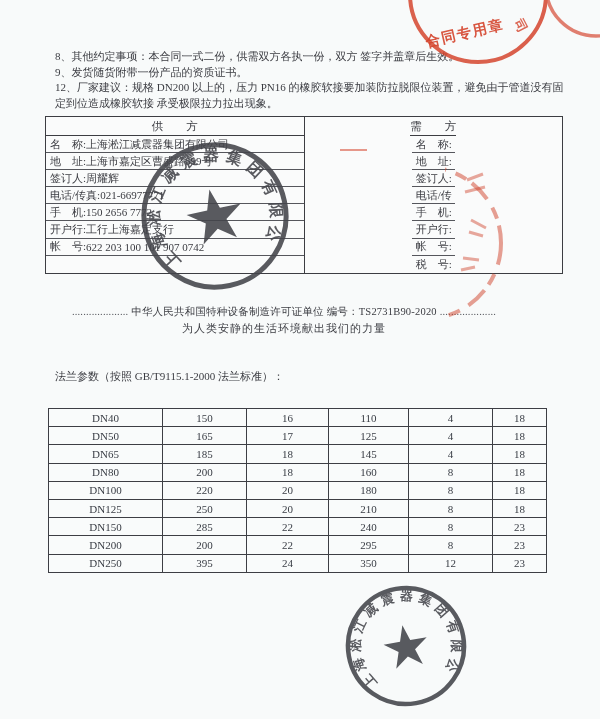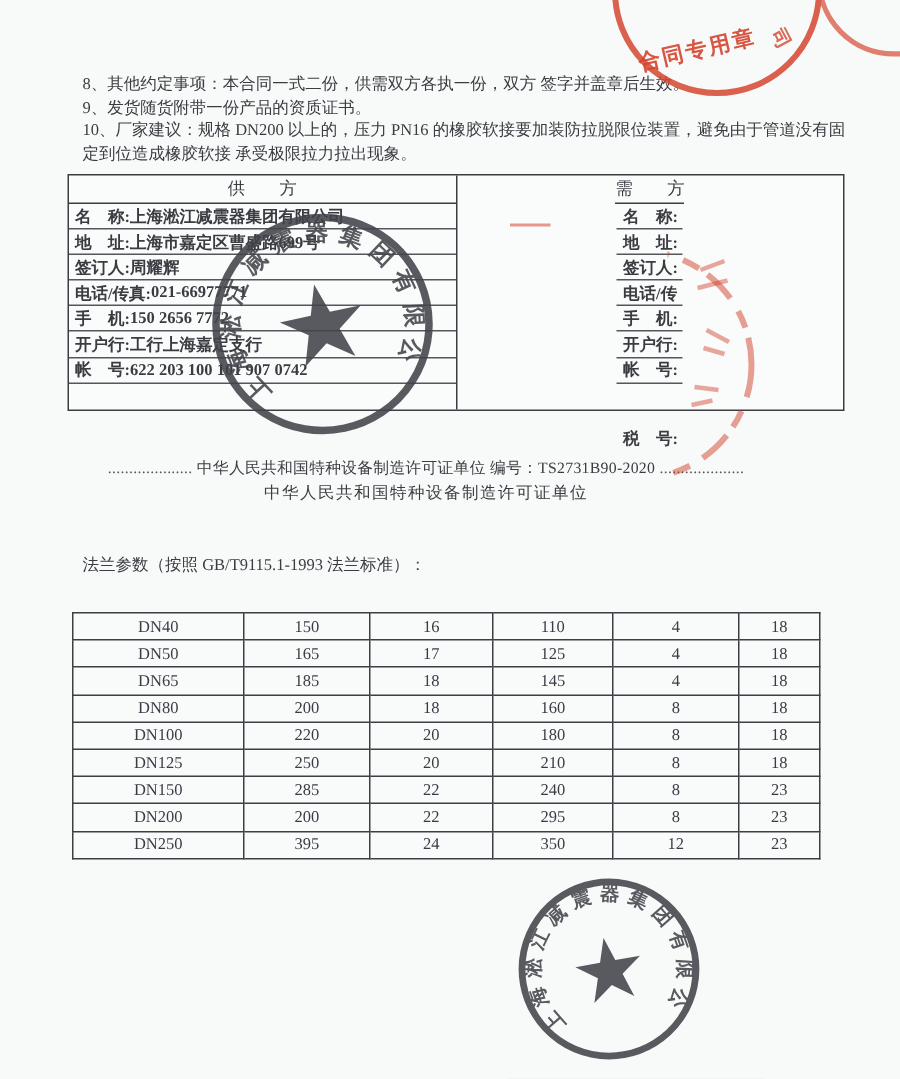--- a/index.html
+++ b/index.html
@@ -14,22 +14,22 @@
   .terms{position:absolute;left:55px;top:49px;width:510px;font-size:11px;line-height:15.6px;}
   .terms p{margin:0;}
   
   .party{position:absolute;left:45px;top:116px;width:518px;height:158px;
     border:1.5px solid #3c3d42;box-sizing:border-box;display:flex;background:rgba(255,255,255,.25);}
   .half{flex:1;display:flex;flex-direction:column;min-width:0;}
   .half + .half{border-left:1.5px solid #3c3d42;align-items:center;}
   .phead{height:19px;line-height:19px;text-align:center;font-size:11.5px;
     border-bottom:1px solid #3c3d42;white-space:pre;box-sizing:border-box;}
   .prow{height:17.1px;display:flex;align-items:center;padding:0 3px 0 4px;
-    border-bottom:1px solid #55565c;font-size:11px;white-space:pre;box-sizing:border-box;overflow:hidden;font-weight:bold;}
-  .prow:last-child{border-bottom:none;margin-top:28px;}
+    border-bottom:1px solid #55565c;font-size:11px;white-space:pre;box-sizing:border-box;overflow:hidden;}
+  .prow:last-child{border-bottom:none;}
   .prow .val{margin-left:0;}
   
   .license{position:absolute;left:0;top:305px;width:568px;text-align:center;}
   .license .l1{font-size:10.5px;letter-spacing:.2px;white-space:pre;}
   .license .l2{font-size:10.5px;margin-top:1px;}
   .license .l3{font-size:11px;margin-top:2px;letter-spacing:1px;}
   .dots{color:#55565c;}
   
   .flange-title{position:absolute;left:55px;top:369px;font-size:11px;}
   table.flange{position:absolute;left:48px;top:408px;width:498px;border-collapse:collapse;
@@ -44,21 +44,21 @@
     background:#d5452e;opacity:.55;}
 </style>
 </head>
 <body>
 
 <div class="page">
 
   <section class="terms">
     <p>8、其他约定事项：本合同一式二份，供需双方各执一份，双方 签字并盖章后生效。</p>
     <p>9、发货随货附带一份产品的资质证书。</p>
-    <p>10、厂家建议：规格 DN200 以上的，压力 PN16 的橡胶软接要加装防拉脱限位装置，避免由于管道没有固定到位造成橡胶软接 承受极限拉力拉出现象。</p>
+    <p>12、厂家建议：规格 DN200 以上的，压力 PN16 的橡胶软接要加装防拉脱限位装置，避免由于管道没有固定到位造成橡胶软接 承受极限拉力拉出现象。</p>
   </section>
 
   <div class="party">
     <div class="half">
       <div class="phead">供　　方</div>
       <div id="supplier-rows">
           <div class="prow"><span class="lbl">名　称:</span><span class="val">上海淞江减震器集团有限公司</span></div>
           <div class="prow"><span class="lbl">地　址:</span><span class="val">上海市嘉定区曹盛路699号</span></div>
           <div class="prow"><span class="lbl">签订人:</span><span class="val">周耀辉</span></div>
           <div class="prow"><span class="lbl">电话/传真:</span><span class="val">021-66977771</span></div>
@@ -79,24 +79,24 @@
           <div class="prow"><span class="lbl">开户行:</span><span class="val"></span></div>
           <div class="prow"><span class="lbl">帐　号:</span><span class="val"></span></div>
           <div class="prow"><span class="lbl">税　号:</span><span class="val"></span></div>
         </div>
     </div>
   </div>
   <div class="red-dash"></div>
 
   <div class="license">
     <div class="l1"><span class="dots">....................</span> <span>中华人民共和国特种设备制造许可证单位 编号：TS2731B90-2020</span> <span class="dots">....................</span></div>
-    <div class="l3">中华人民共和国特种设备制造许可证单位</div>
+    <div class="l3">为人类安静的生活环境献出我们的力量</div>
   </div>
 
-  <div class="flange-title">法兰参数（按照 GB/T9115.1-1993 法兰标准）：</div>
+  <div class="flange-title">法兰参数（按照 GB/T9115.1-2000 法兰标准）：</div>
   <table class="flange">
     <colgroup>
       <col style="width:114px">
         <col style="width:84px">
         <col style="width:82px">
       <col style="width:80px">
         <col style="width:84px">
         <col style="width:54px">
     </colgroup>
     <tbody id="flange-body">

